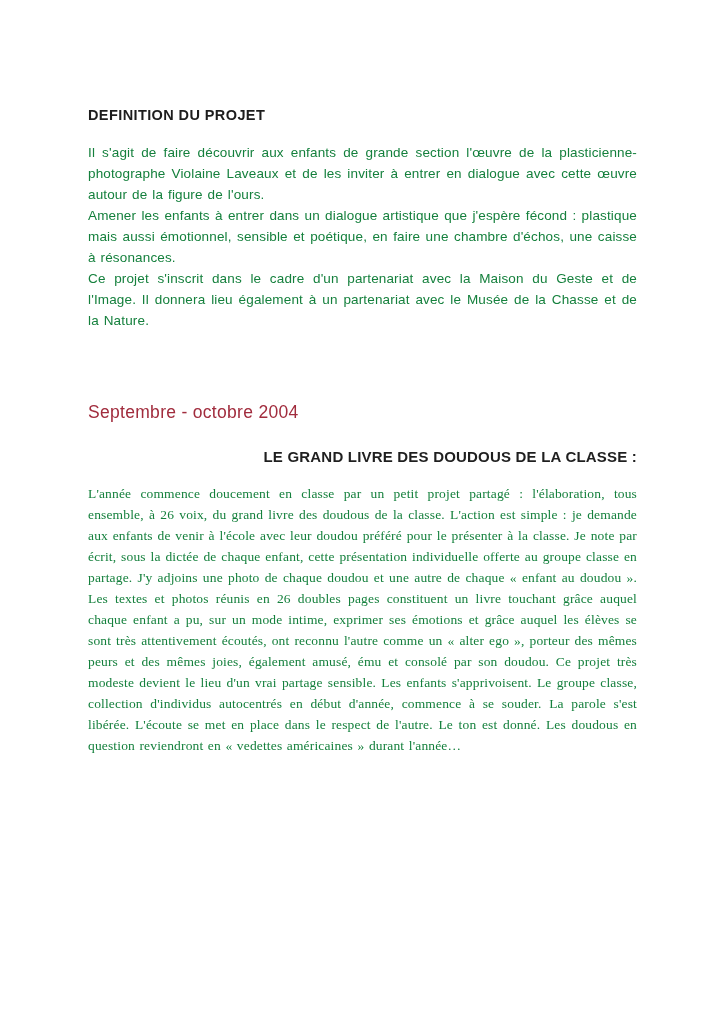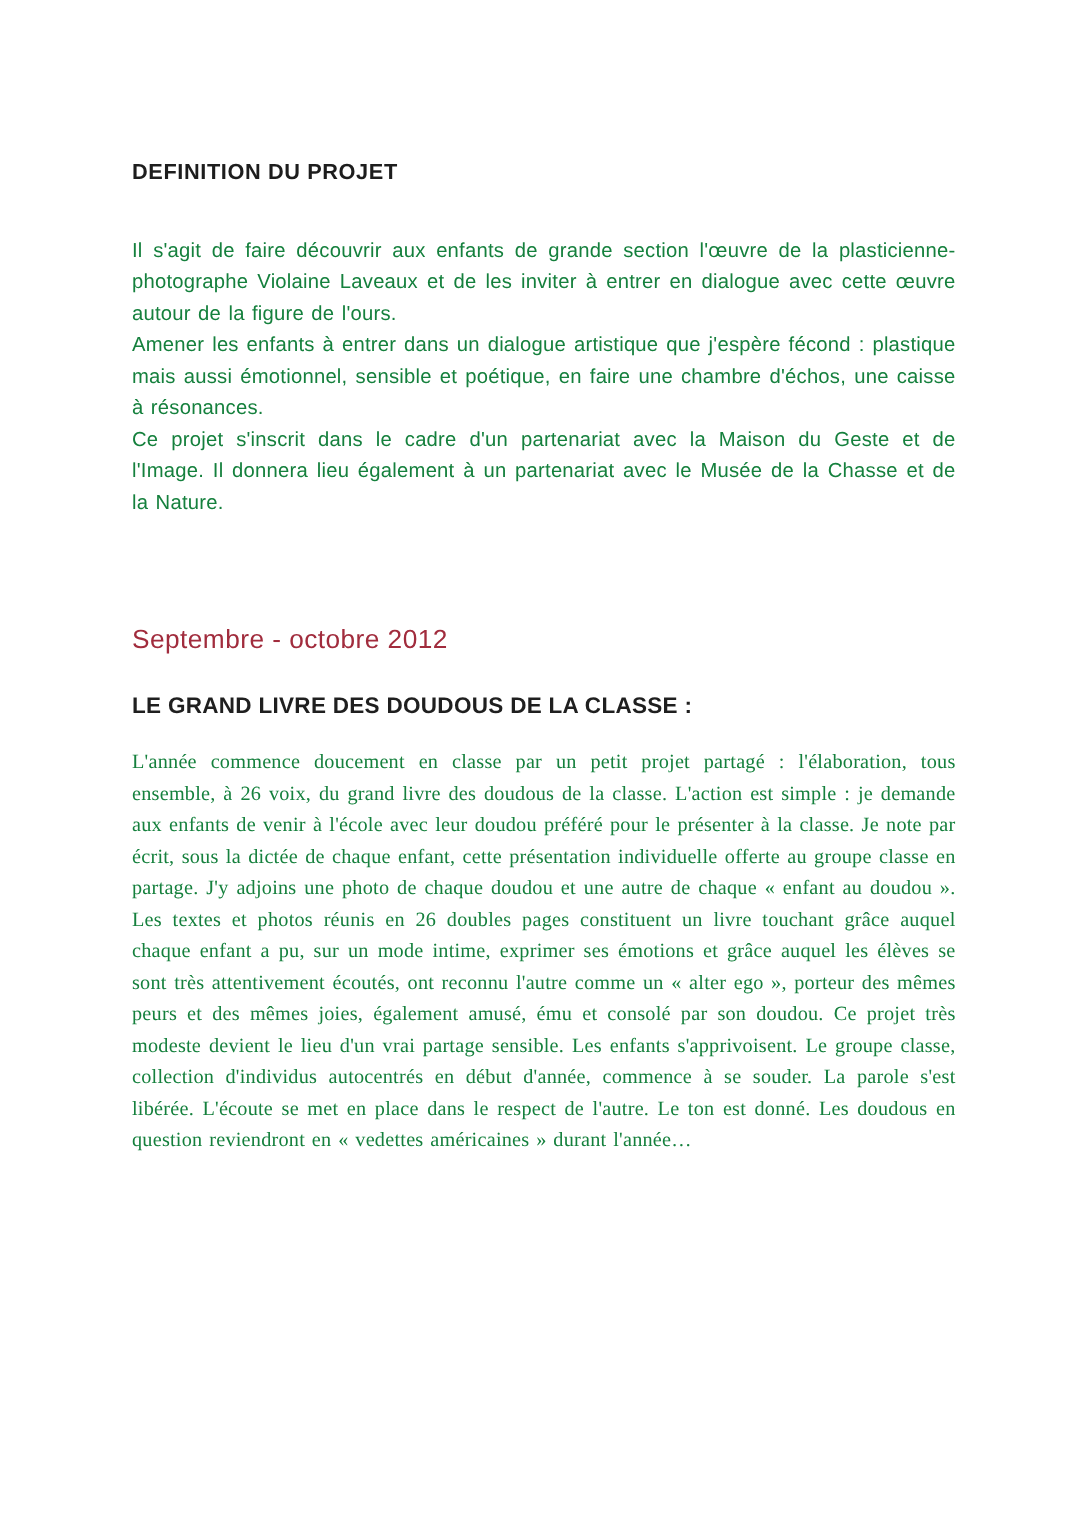--- a/index.html
+++ b/index.html
@@ -17,41 +17,41 @@
     padding: 107px 88px 0 88px;
     color: #3c3c3c;
     overflow: hidden;
   }
   .doc-title {
     font-size: 14.5px;
     line-height: 17px;
     font-weight: 700;
     color: #1d1d1d;
     letter-spacing: 0.4px;
-    margin-bottom: 32px;
+    margin-bottom: 18px;
   }
   .para {
     font-size: 13.5px;
     line-height: 21px;
     text-align: justify;
     letter-spacing: 0.15px;
     word-spacing: 1px;
     color: #15803d;
   }
   .date-heading {
     margin-top: 70px;
     font-size: 17.5px;
     line-height: 22px;
     font-weight: 400;
     letter-spacing: 0.3px;
     color: #a12c3d;
   }
   .main-title {
     margin-top: 22px;
-    text-align: left;
+    text-align: right;
     font-weight: 700;
     color: #1f1f1f;
     font-size: 15px;
     line-height: 23px;
     letter-spacing: 0.2px;
   }
   .body-para {
     margin-top: 15px;
     font-family: Liberation Serif, serif;
   }
@@ -62,21 +62,21 @@
 <div class="page">
 
   <h1 class="doc-title">DEFINITION DU PROJET</h1>
 
   <div>
     <p class="para">Il s'agit de faire découvrir aux enfants de grande section l'œuvre de la plasticienne-photographe Violaine Laveaux et de les inviter à entrer en dialogue avec cette œuvre autour de la figure de l'ours.</p>
     <p class="para">Amener les enfants à entrer dans un dialogue artistique que j'espère fécond : plastique mais aussi émotionnel, sensible et poétique, en faire une chambre d'échos, une caisse à résonances.</p>
     <p class="para">Ce projet s'inscrit dans le cadre d'un partenariat avec la Maison du Geste et de l'Image. Il donnera lieu également à un partenariat avec le Musée de la Chasse et de la Nature.</p>
   </div>
 
-  <h2 class="date-heading">Septembre - octobre 2012</h2>
+  <h2 class="date-heading">Septembre - octobre 2004</h2>
 
   <h3 class="main-title">
     <span>LE GRAND LIVRE DES DOUDOUS DE LA CLASSE :</span><br>
   </h3>
 
   <p class="para body-para">L'année commence doucement en classe par un petit projet partagé : l'élaboration, tous ensemble, à 26 voix, du grand livre des doudous de la classe. L'action est simple : je demande aux enfants de venir à l'école avec leur doudou préféré pour le présenter à la classe. Je note par écrit, sous la dictée de chaque enfant, cette présentation individuelle offerte au groupe classe en partage. J'y adjoins une photo de chaque doudou et une autre de chaque « enfant au doudou ». Les textes et photos réunis en 26 doubles pages constituent un livre touchant grâce auquel chaque enfant a pu, sur un mode intime, exprimer ses émotions et grâce auquel les élèves se sont très attentivement écoutés, ont reconnu l'autre comme un « alter ego », porteur des mêmes peurs et des mêmes joies, également amusé, ému et consolé par son doudou. Ce projet très modeste devient le lieu d'un vrai partage sensible. Les enfants s'apprivoisent. Le groupe classe, collection d'individus autocentrés en début d'année, commence à se souder. La parole s'est libérée. L'écoute se met en place dans le respect de l'autre. Le ton est donné. Les doudous en question reviendront en « vedettes américaines » durant l'année…</p>
 
 </div>
 
 </body></html>

